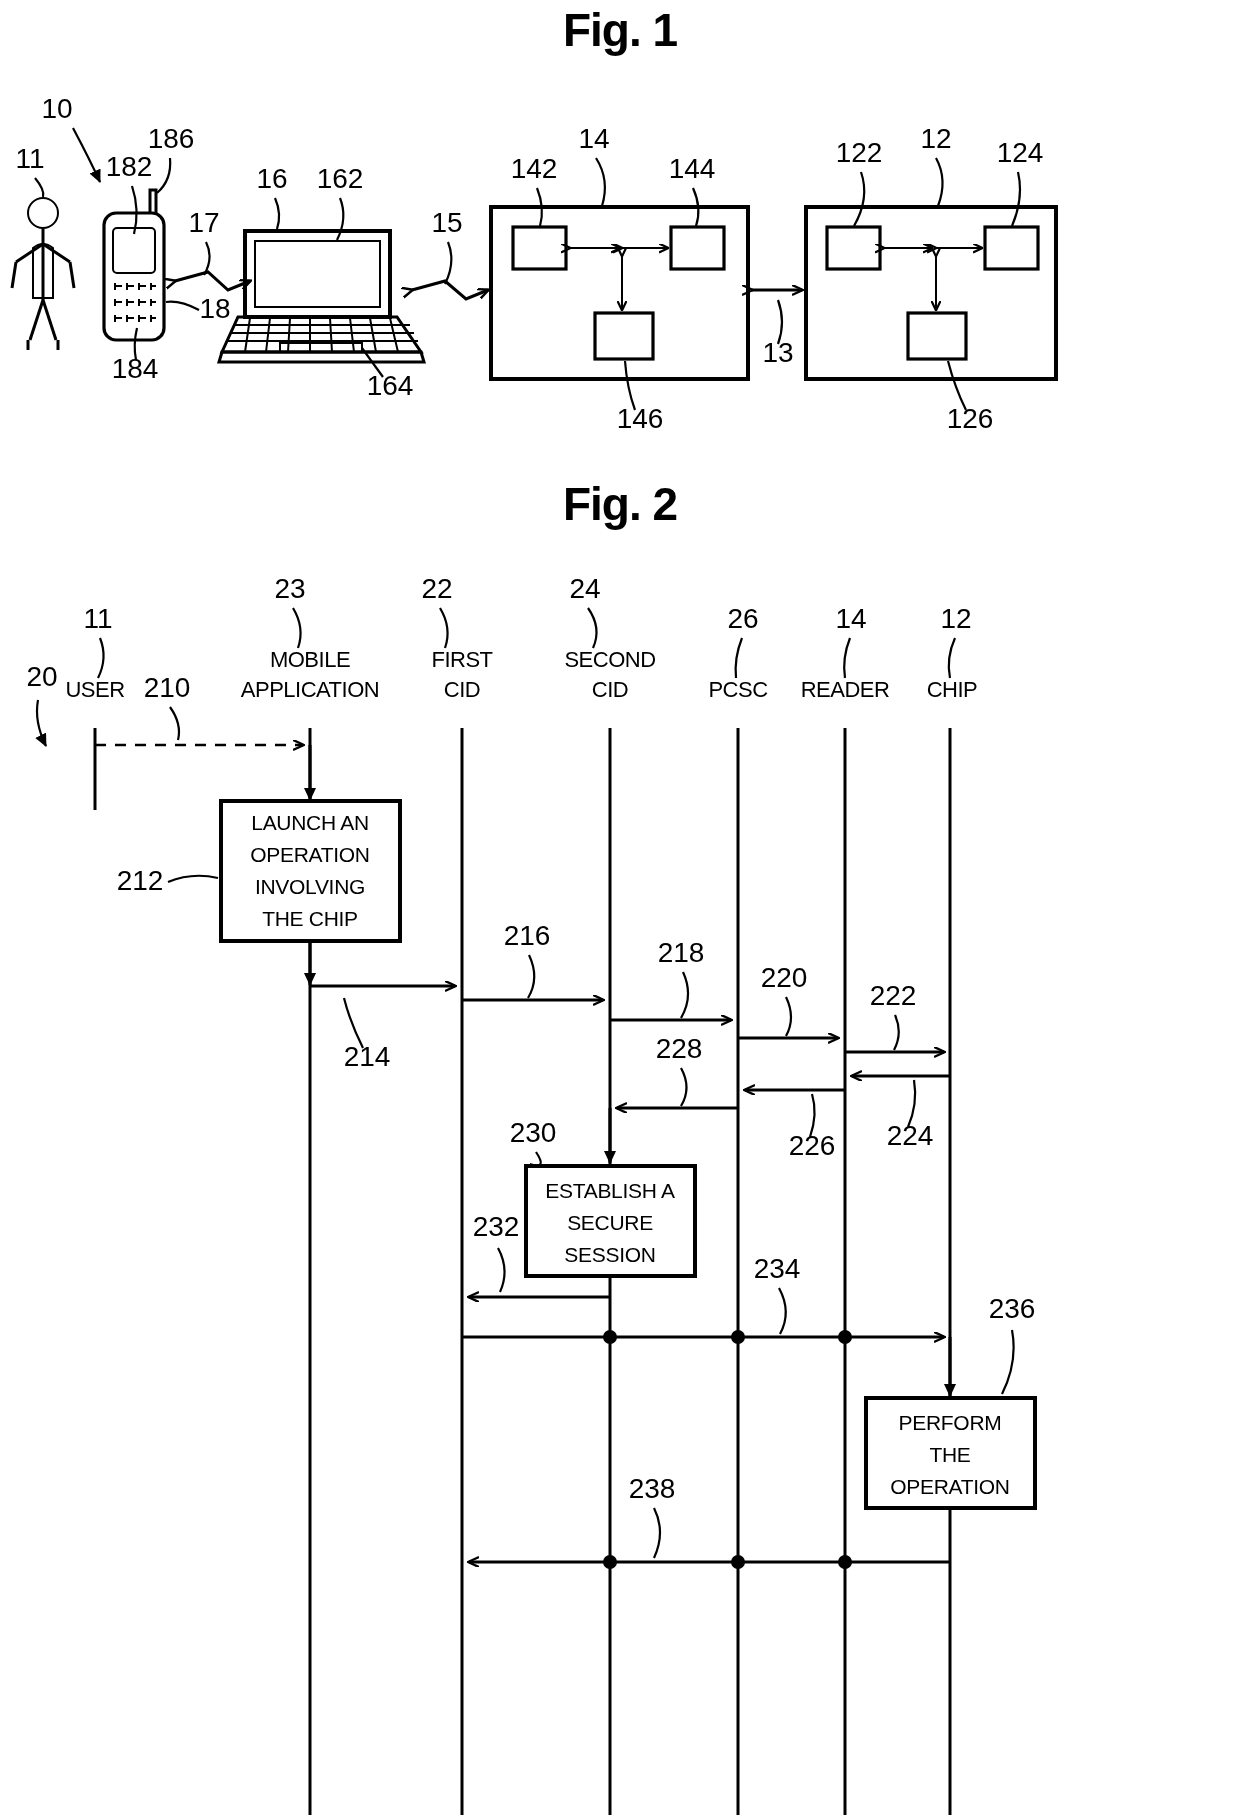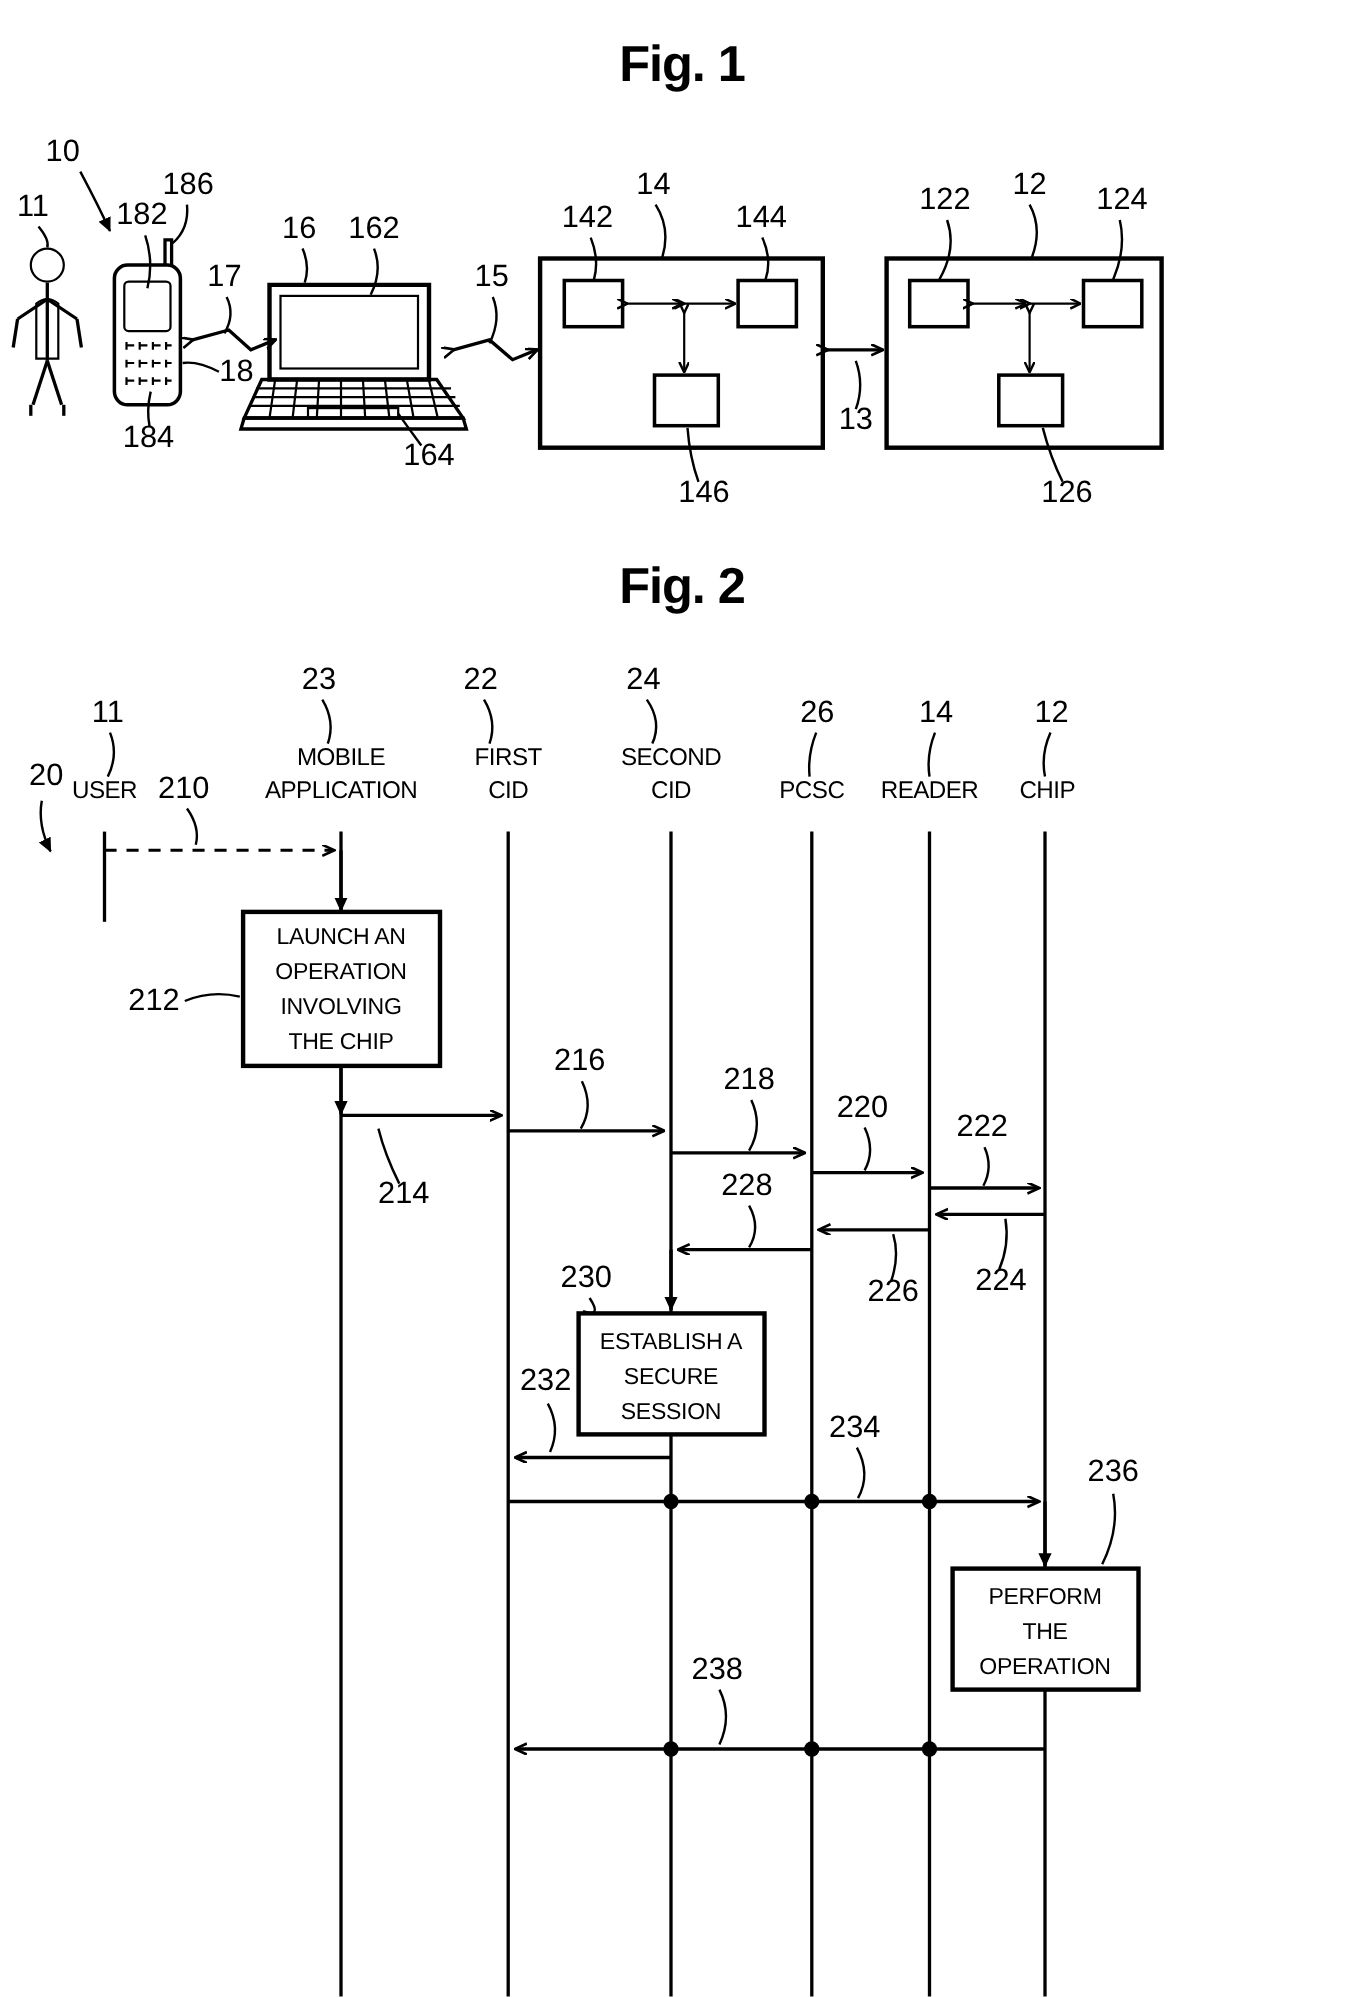--- a/index.html
+++ b/index.html
@@ -13,21 +13,20 @@
     font-family: "Liberation Sans", sans-serif;
     color: #000000;
     position: relative;
     overflow: hidden;
   }
   #sheet {
     position: absolute;
     left: 0; top: 0;
     width: 1240px;
     height: 1757px;
-    margin-top: 28px;
   }
   svg { display: block; }
   .fig-title {
     font-family: "Liberation Sans", sans-serif;
     font-weight: bold;
     font-size: 46px;
     letter-spacing: -1px;
   }
   .ref-num {
     font-family: "Liberation Sans", sans-serif;

